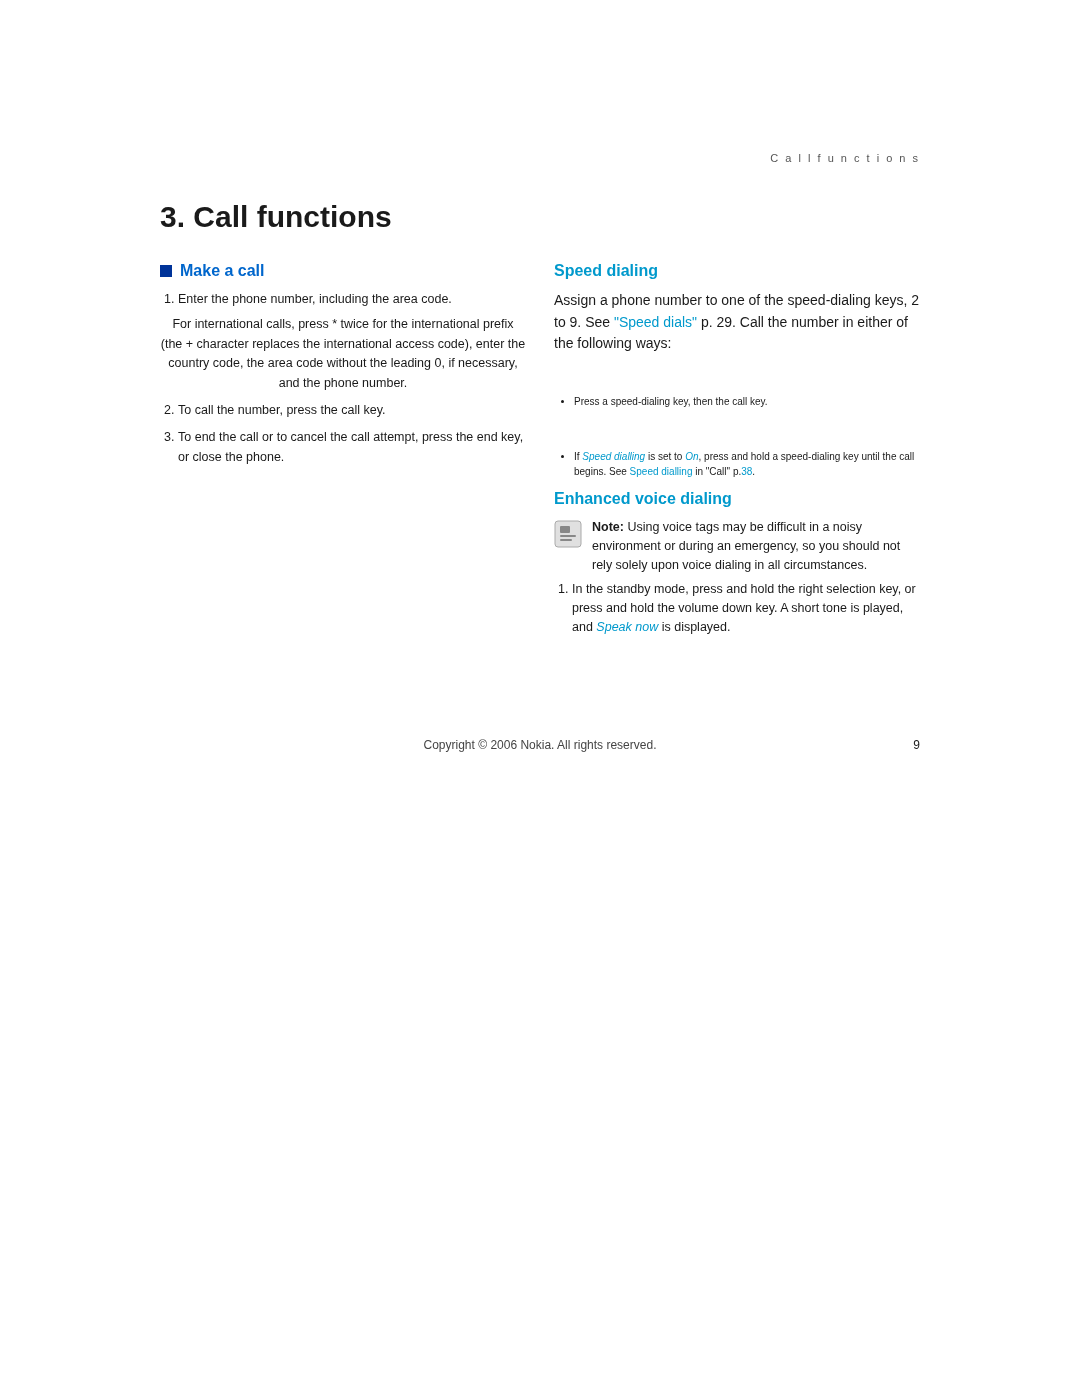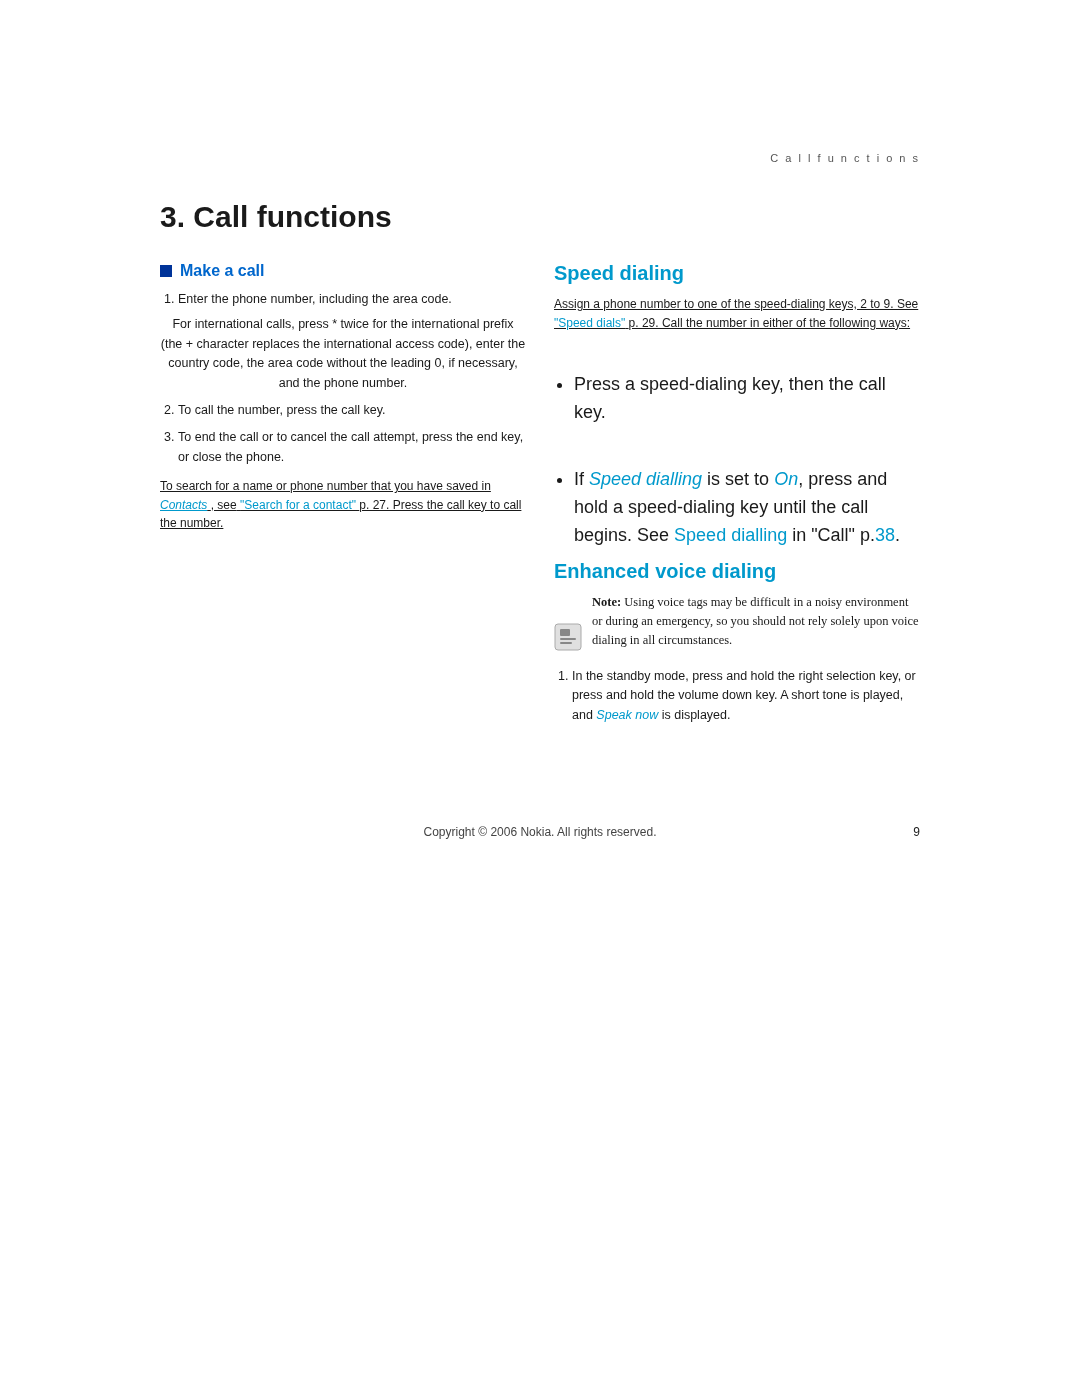--- a/index.html
+++ b/index.html
@@ -71,32 +71,31 @@
 
     .section-title-blue .blue-square {
       display: inline-block;
       width: 12px;
       height: 12px;
       background-color: #003399;
       flex-shrink: 0;
     }
 
     .section-title-cyan {
-      font-size: 20px;
+      font-size: 16px;
       font-weight: bold;
       color: #0099cc;
       margin-bottom: 10px;
     }
 
     .body-text {
-      font-size: 12px;
-      line-height: 1.55;
-      color: #1a1a1a;
-      margin-bottom: 10px;
-      text-decoration: underline;
+      font-size: 14px;
+      line-height: 1.55;
+      color: #1a1a1a;
+      margin-bottom: 10px;
     }
 
     .ordered-list {
       padding-left: 18px;
       margin-bottom: 10px;
     }
 
     .ordered-list li {
       font-size: 12.5px;
       line-height: 1.55;
@@ -113,43 +112,42 @@
       text-align: center;
     }
 
     .bullet-list {
       list-style: disc;
       padding-left: 20px;
       margin-bottom: 10px;
     }
 
     .bullet-list li {
-      font-size: 18px;
+      font-size: 10px;
       line-height: 1.55;
       color: #1a1a1a;
       margin-bottom: 6px;
       margin-top: 39px;
     }
 
     .link-cyan {
       color: #0099cc;
       text-decoration: none;
     }
 
     .italic-cyan {
       font-style: italic;
       color: #0099cc;
     }
 
     .note-box {
       display: flex;
       gap: 10px;
-      margin-bottom: 16px;
-      align-items: flex-end;
-      font-family: Liberation Serif, serif;
+      margin-bottom: 4px;
+      align-items: flex-start;
     }
 
     .note-icon {
       width: 28px;
       height: 28px;
       flex-shrink: 0;
       margin-top: 2px;
     }
 
     .note-text {
@@ -217,27 +215,20 @@
           <p class="sub-note">For international calls, press * twice for the international prefix (the + character replaces the international access code), enter the country code, the area code without the leading 0, if necessary, and the phone number.</p>
         </li>
         <li>
           <span>To call the number, press the call key.</span>
         </li>
         <li>
           <span>To end the call or to cancel the call attempt, press the end key, or close the phone.</span>
         </li>
       </ol>
 
-      <p class="body-text">
-        <span>To search for a name or phone number that you have saved in</span>
-        <a class="italic-cyan" href="#">Contacts</a>
-        <span>, see</span>
-        <a class="link-cyan" href="#">"Search for a contact"</a>
-        <span>p. 27. Press the call key to call the number.</span>
-      </p>
 
 
     </div>
 
     <div class="right-column">
 
       <div class="section-title-cyan">Speed dialing</div>
 
       <p class="body-text">
         <span>Assign a phone number to one of the speed-dialing keys, 2 to 9. See</span>

